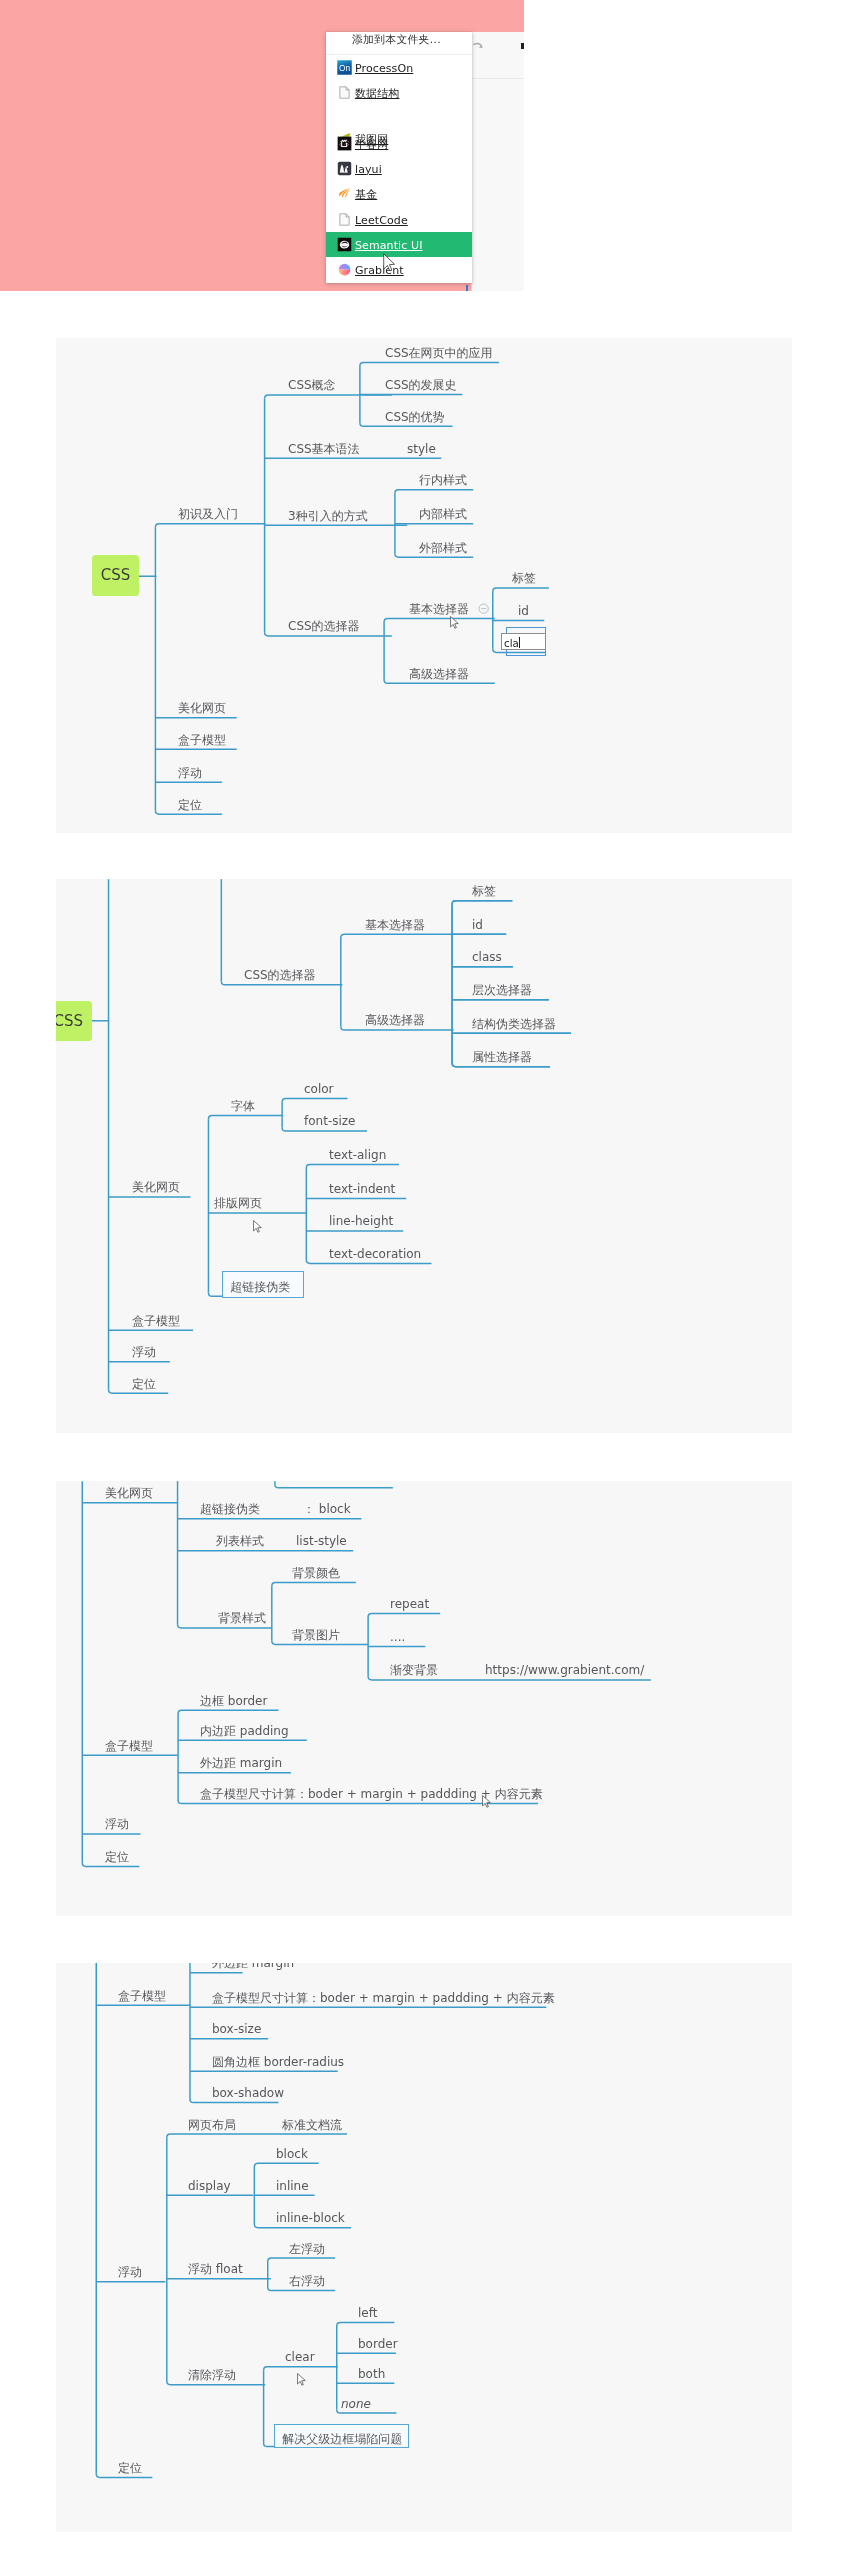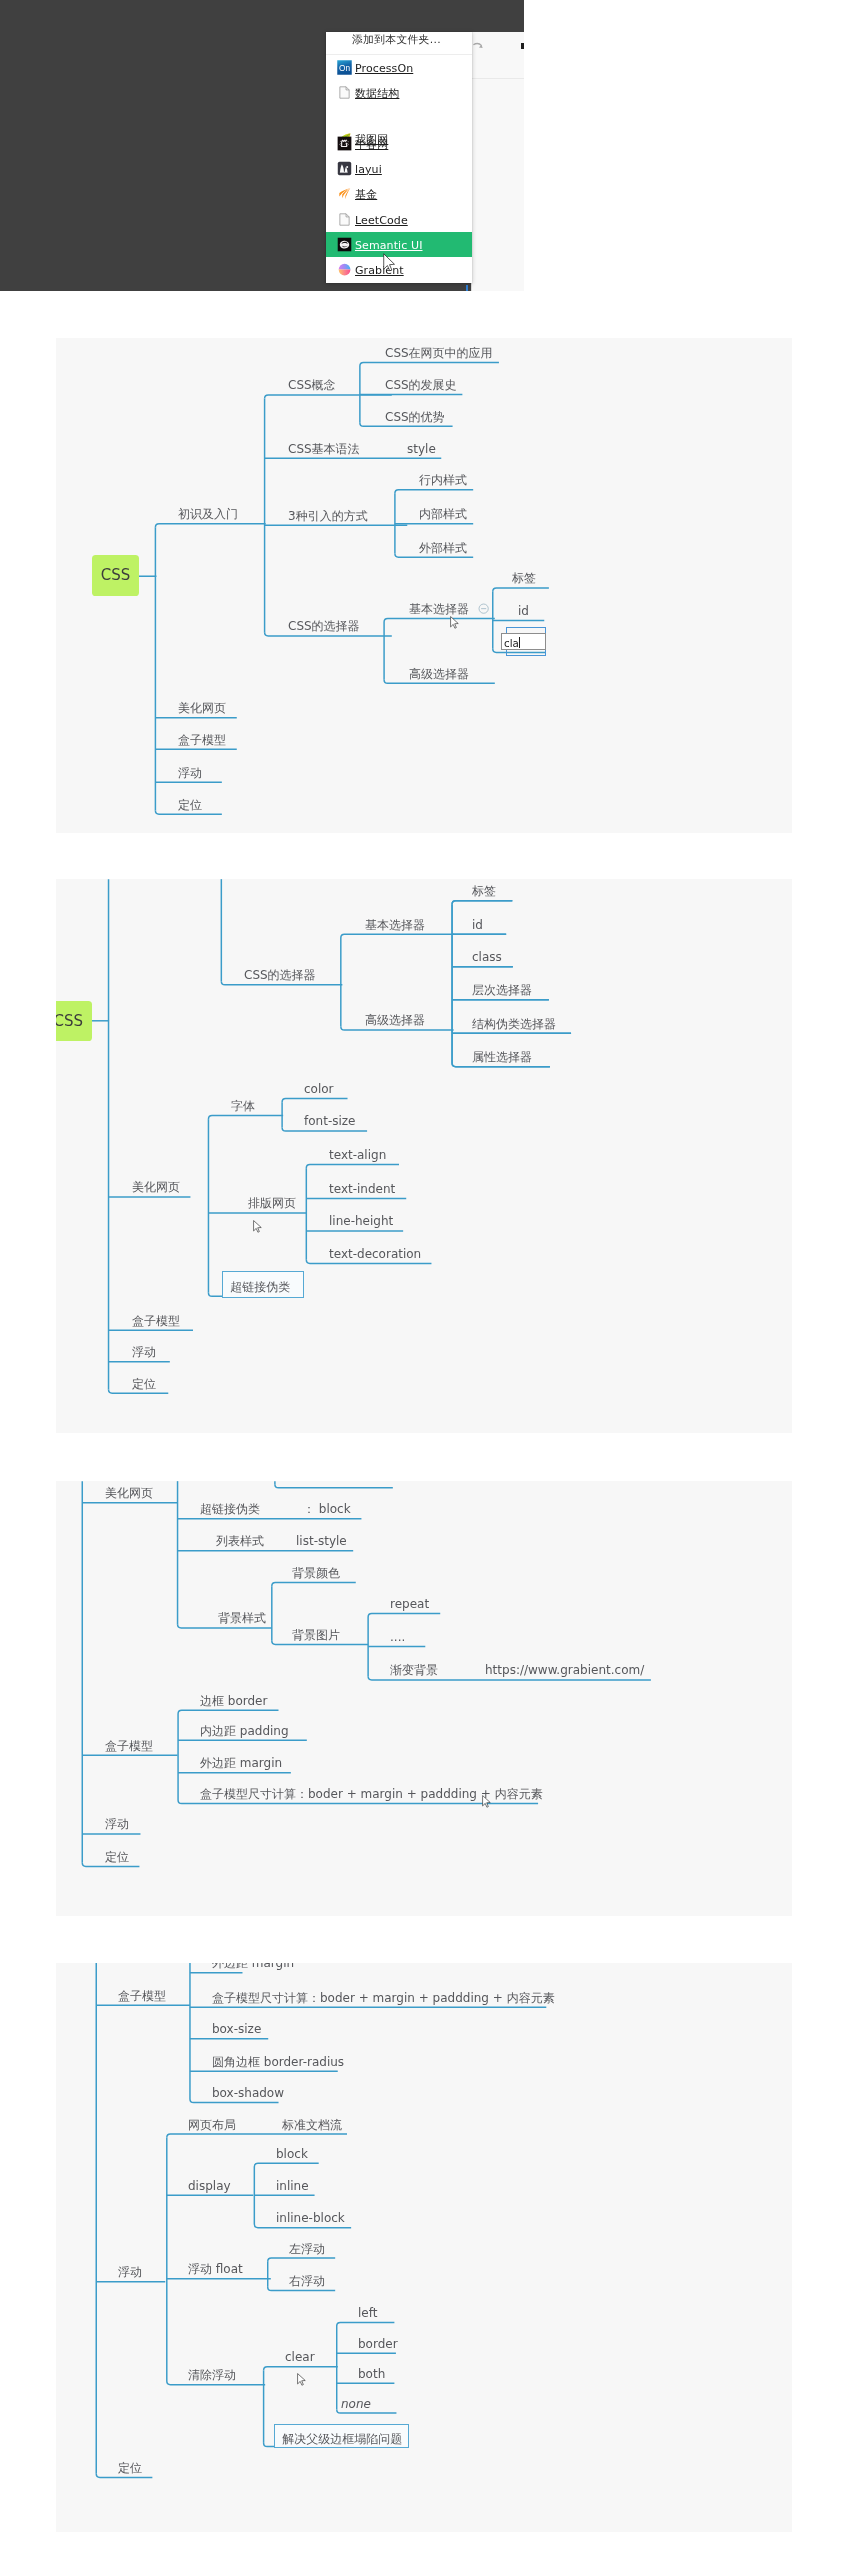--- a/index.html
+++ b/index.html
@@ -1,21 +1,21 @@
 <!DOCTYPE html>
 <html style="font-size:8.2px"><head>
 <meta charset="utf-8">
 <title>CSS</title>
 <style>
   html,body{margin:0;padding:0;background:#ffffff;}
   body{width:851px;height:3324px;position:relative;
        font-family:"Liberation Sans",sans-serif;color:#3b3b3b;overflow:hidden;}
 
   
-  #shot-menu{position:absolute;left:0;top:0;width:524px;height:291px;background:#404040;overflow:hidden;}
+  #shot-menu{position:absolute;left:0;top:0;width:524px;height:291px;background:#fca5a5;overflow:hidden;}
   .bg-panel{position:absolute;left:472px;top:32px;width:52px;height:259px;background:#f8f8f8;}
   .bg-vline{position:absolute;left:471px;top:32px;width:0.8px;height:259px;background:#dcdcdc;}
   .bg-hline{position:absolute;left:472px;top:78px;width:52px;height:0.8px;background:#e9e9e9;}
   .bg-hline2{position:absolute;left:326px;top:54px;width:146px;height:0.8px;background:#ececec;}
   .redo-icon{position:absolute;left:472px;top:41px;width:13.4px;height:11.3px;}
   .blackbar{position:absolute;left:521px;top:43px;width:3.6px;height:6.2px;background:#1f1f1f;}
   .reddot{position:absolute;left:438px;top:41px;width:2.1px;height:2.1px;background:#9e2b2b;border-radius:50%;}
   .bluebar{position:absolute;left:466px;top:285px;width:2.1px;height:6.2px;background:#2f7fd4;}
 
   .menu{position:absolute;left:326px;top:32px;width:146px;height:251px;
@@ -307,21 +307,21 @@
       <div class="lbl" style="left: 188px; top: 90px;">CSS的选择器</div>
       <div class="lbl" style="left: 309px; top: 40px;">基本选择器</div>
       <div class="lbl" style="left: 309px; top: 135px;">高级选择器</div>
       <div class="lbl" style="left: 416px; top: 6.2px;">标签</div>
       <div class="lbl" style="left: 416px; top: 40px;">id</div>
       <div class="lbl" style="left: 416px; top: 72px;">class</div>
       <div class="lbl" style="left: 416px; top: 105px;">层次选择器</div>
       <div class="lbl" style="left: 416px; top: 139px;">结构伪类选择器</div>
       <div class="lbl" style="left: 416px; top: 172px;">属性选择器</div>
       <div class="lbl" style="left: 175px; top: 221px;">字体</div>
-      <div class="lbl" style="left: 192px; top: 318px; text-align: right;">排版网页</div>
+      <div class="lbl" style="left: 158px; top: 318px; text-align: right;">排版网页</div>
       <div class="lbl" style="left: 248px; top: 204px;">color</div>
       <div class="lbl" style="left: 248px; top: 236px;">font-size</div>
       <div class="lbl" style="left: 273px; top: 270px;">text-align</div>
       <div class="lbl" style="left: 273px; top: 304px;">text-indent</div>
       <div class="lbl" style="left: 273px; top: 336px;">line-height</div>
       <div class="lbl" style="left: 273px; top: 369px;">text-decoration</div>
       <div class="nbox" style="left: 166px; top: 392px; width: 82px; height: 27px;">
         <span style="left: 7.2px; top: 9.3px;">超链接伪类</span>
       </div>
       <div class="rootbox" style="left: -11.3px; top: 122px; width: 47px; height: 40px; font-size: 15px;">

